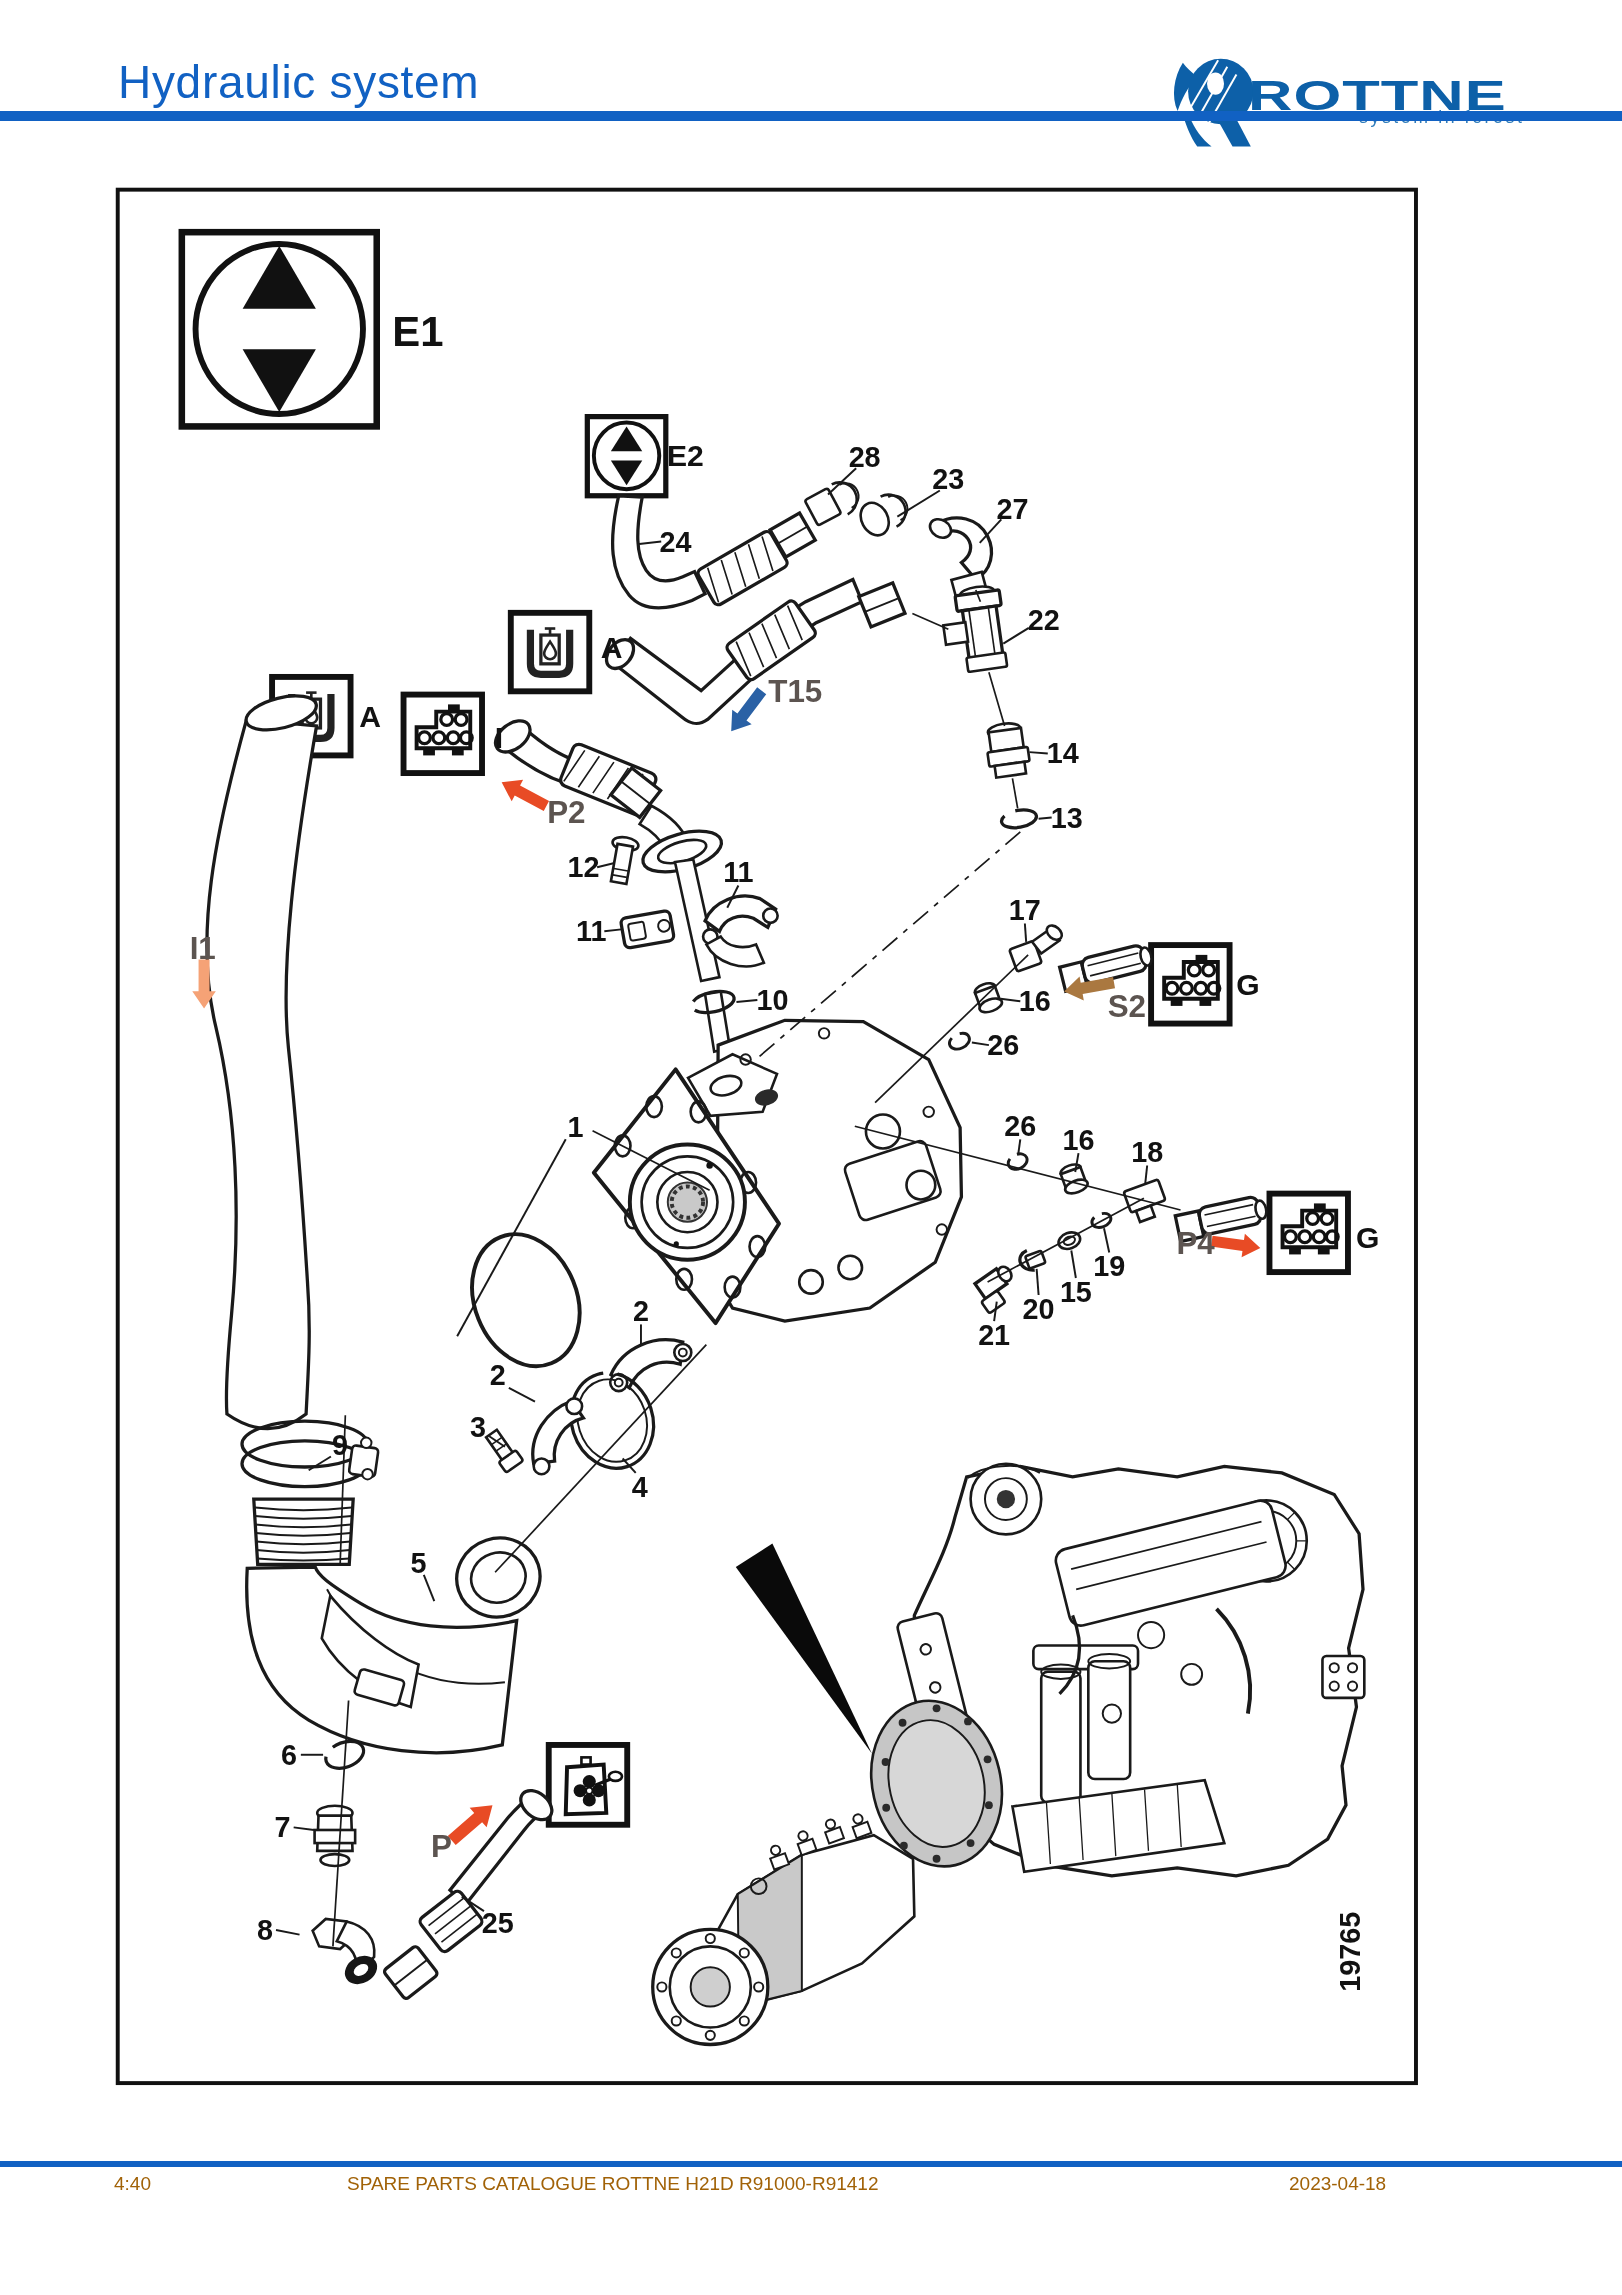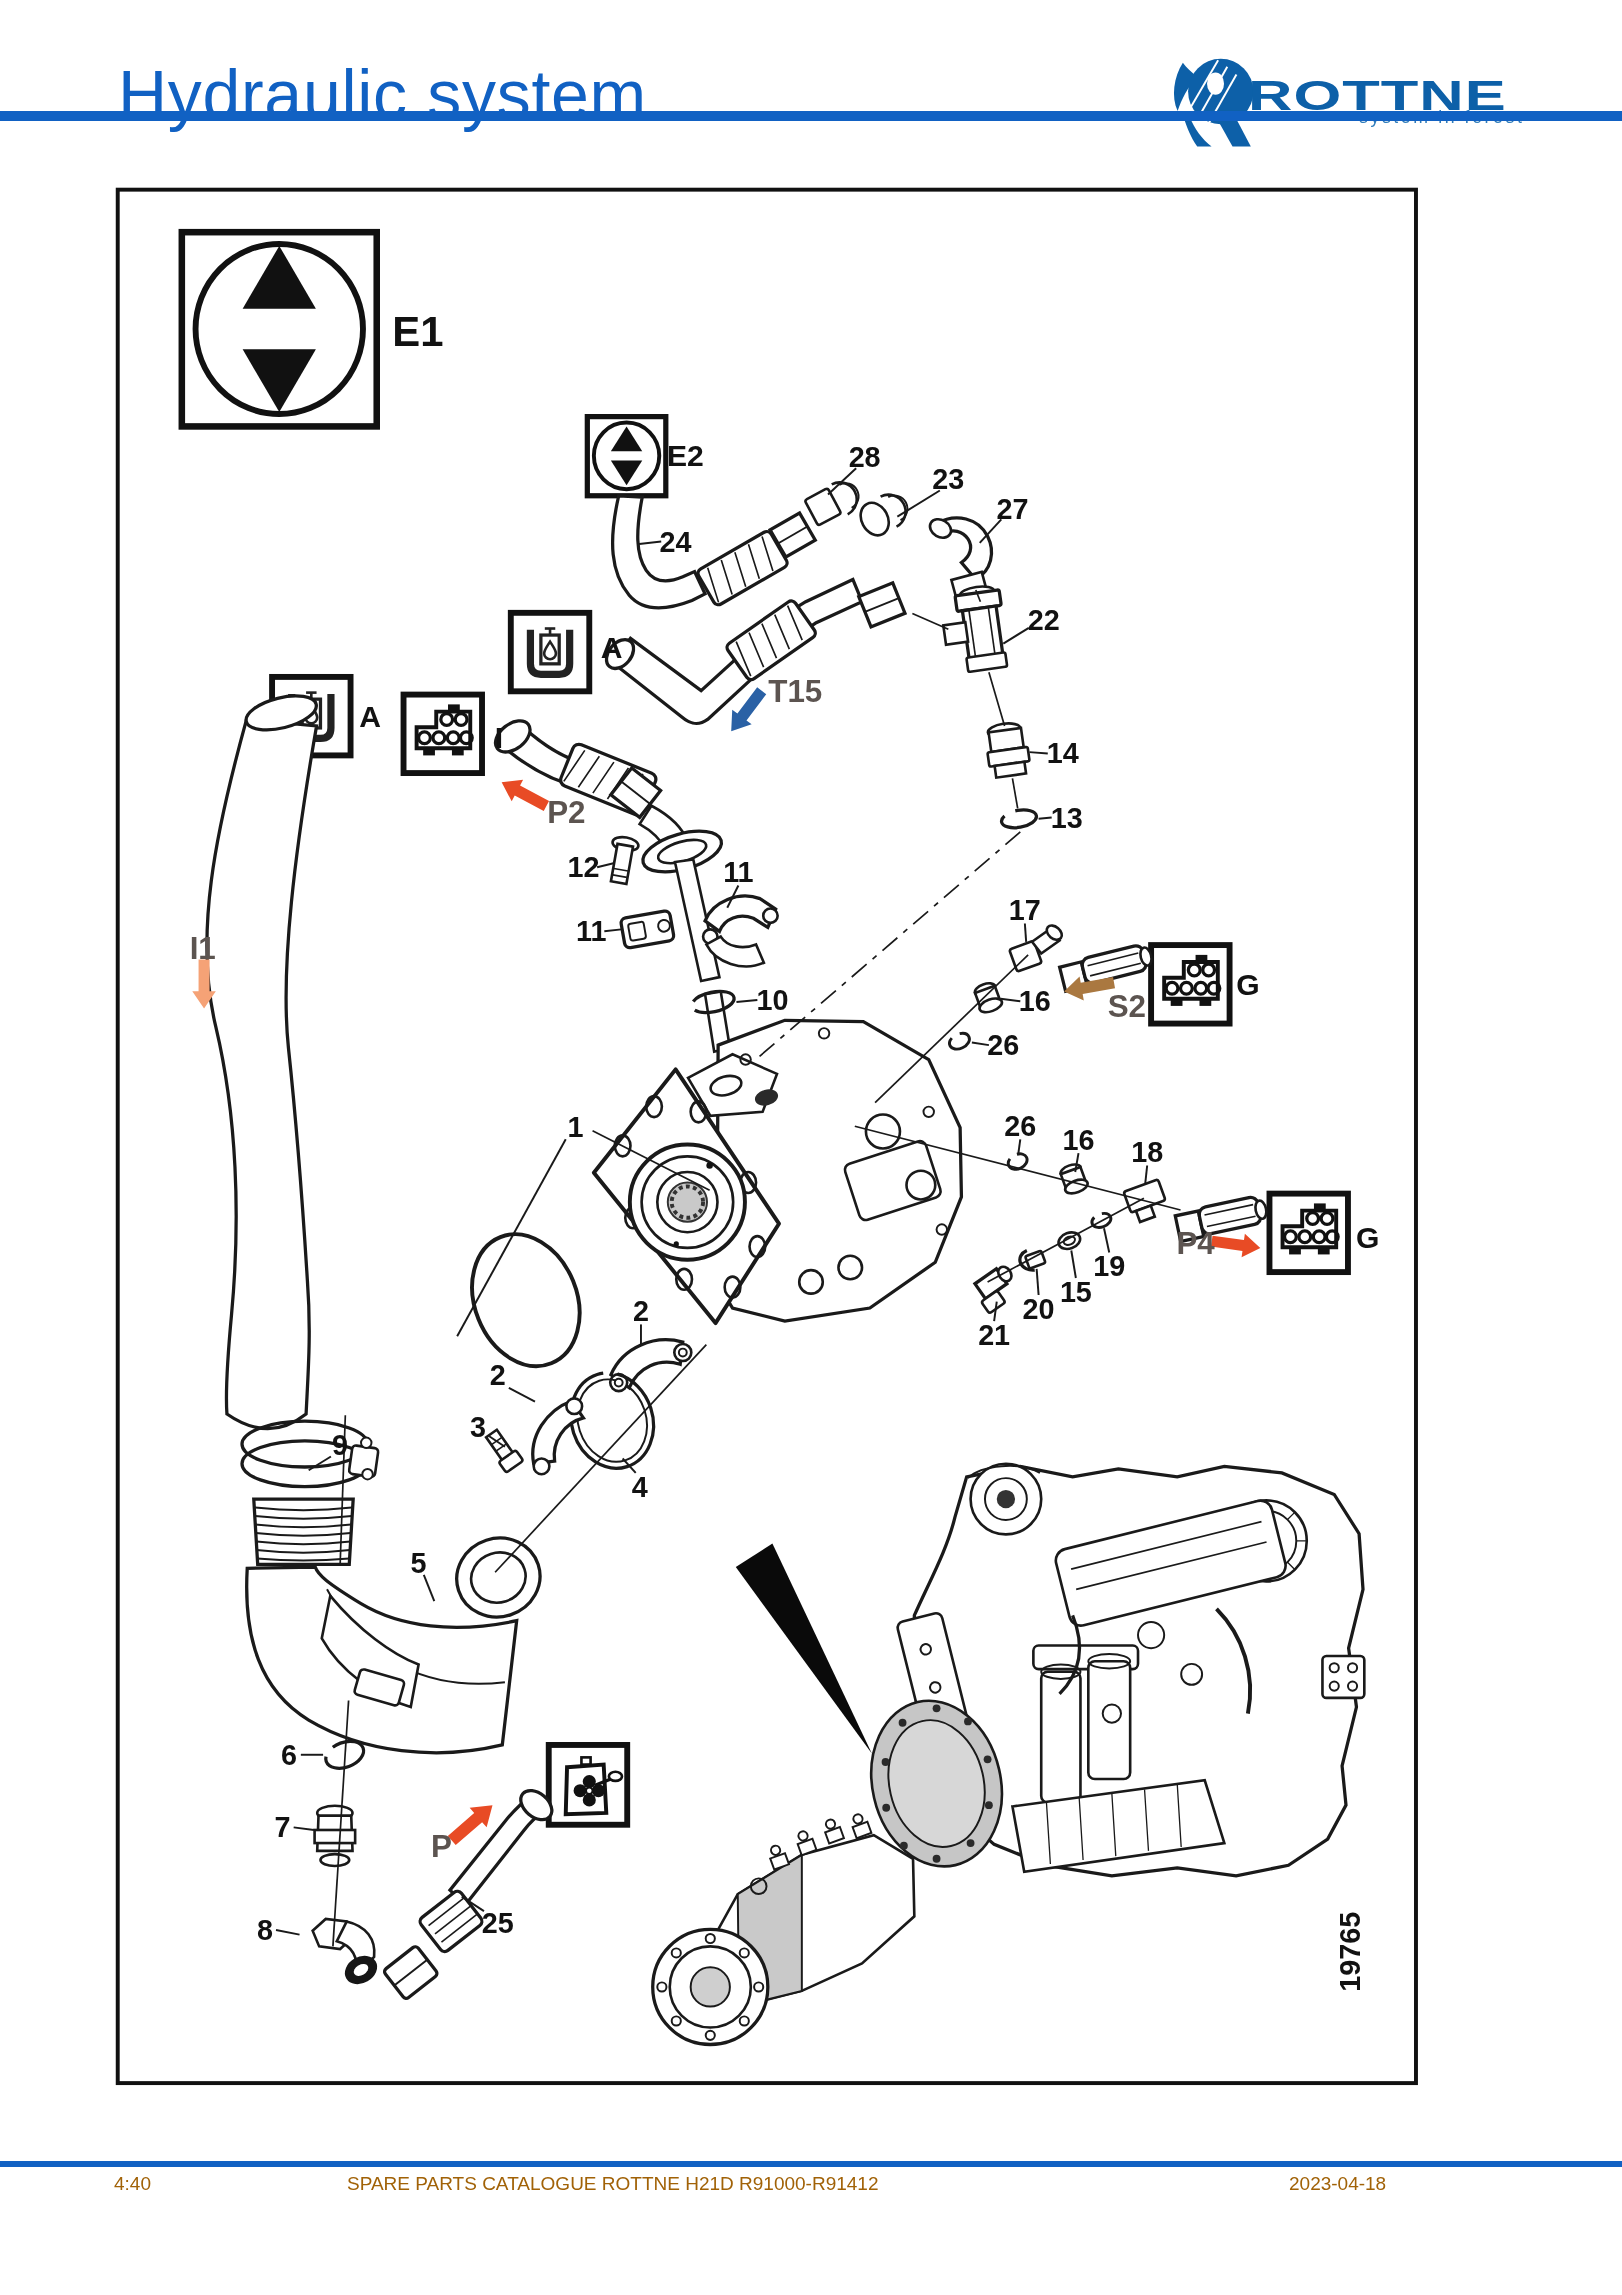--- a/index.html
+++ b/index.html
@@ -1,19 +1,19 @@
 <!DOCTYPE html>
 <html style="font-size:10.5px"><head>
 <meta charset="utf-8">
 <style>
   html,body{margin:0;padding:0}
   body{width:1622px;height:2295px;background:#fff;position:relative;
        font-family:"Liberation Sans",sans-serif;overflow:hidden}
   .abs{position:absolute}
-  .page-title{left:118px;top:55px;font-size:68px;color:#1161c3;letter-spacing:0.7px;white-space:nowrap}
+  .page-title{left:118px;top:55px;font-size:46px;color:#1161c3;letter-spacing:0.7px;white-space:nowrap}
   .hdr-bar{left:0;top:111px;width:1622px;height:9.8px;background:#1161c3}
   .ftr-bar{left:0;top:2161px;width:1622px;height:5.9px;background:#1161c3}
   .ftr-txt{top:2173px;font-size:19px;color:#a16207;white-space:nowrap}
   .ftr-left{left:114px}
   .ftr-center{left:347px;width:772px;text-align:left}
   .ftr-right{left:1289px;width:161px}
   .logo-wrap{left:1171px;top:51px;width:353px;height:98px}
   .logo-name{position:absolute;left:77px;top:19.6px;font-size:43px;font-weight:bold;
              color:#0d60a8;transform:scaleX(1.43);transform-origin:left top;letter-spacing:0.7px}
   .logo-tag{position:absolute;left:188px;top:56px;width:149px;text-align:right;

